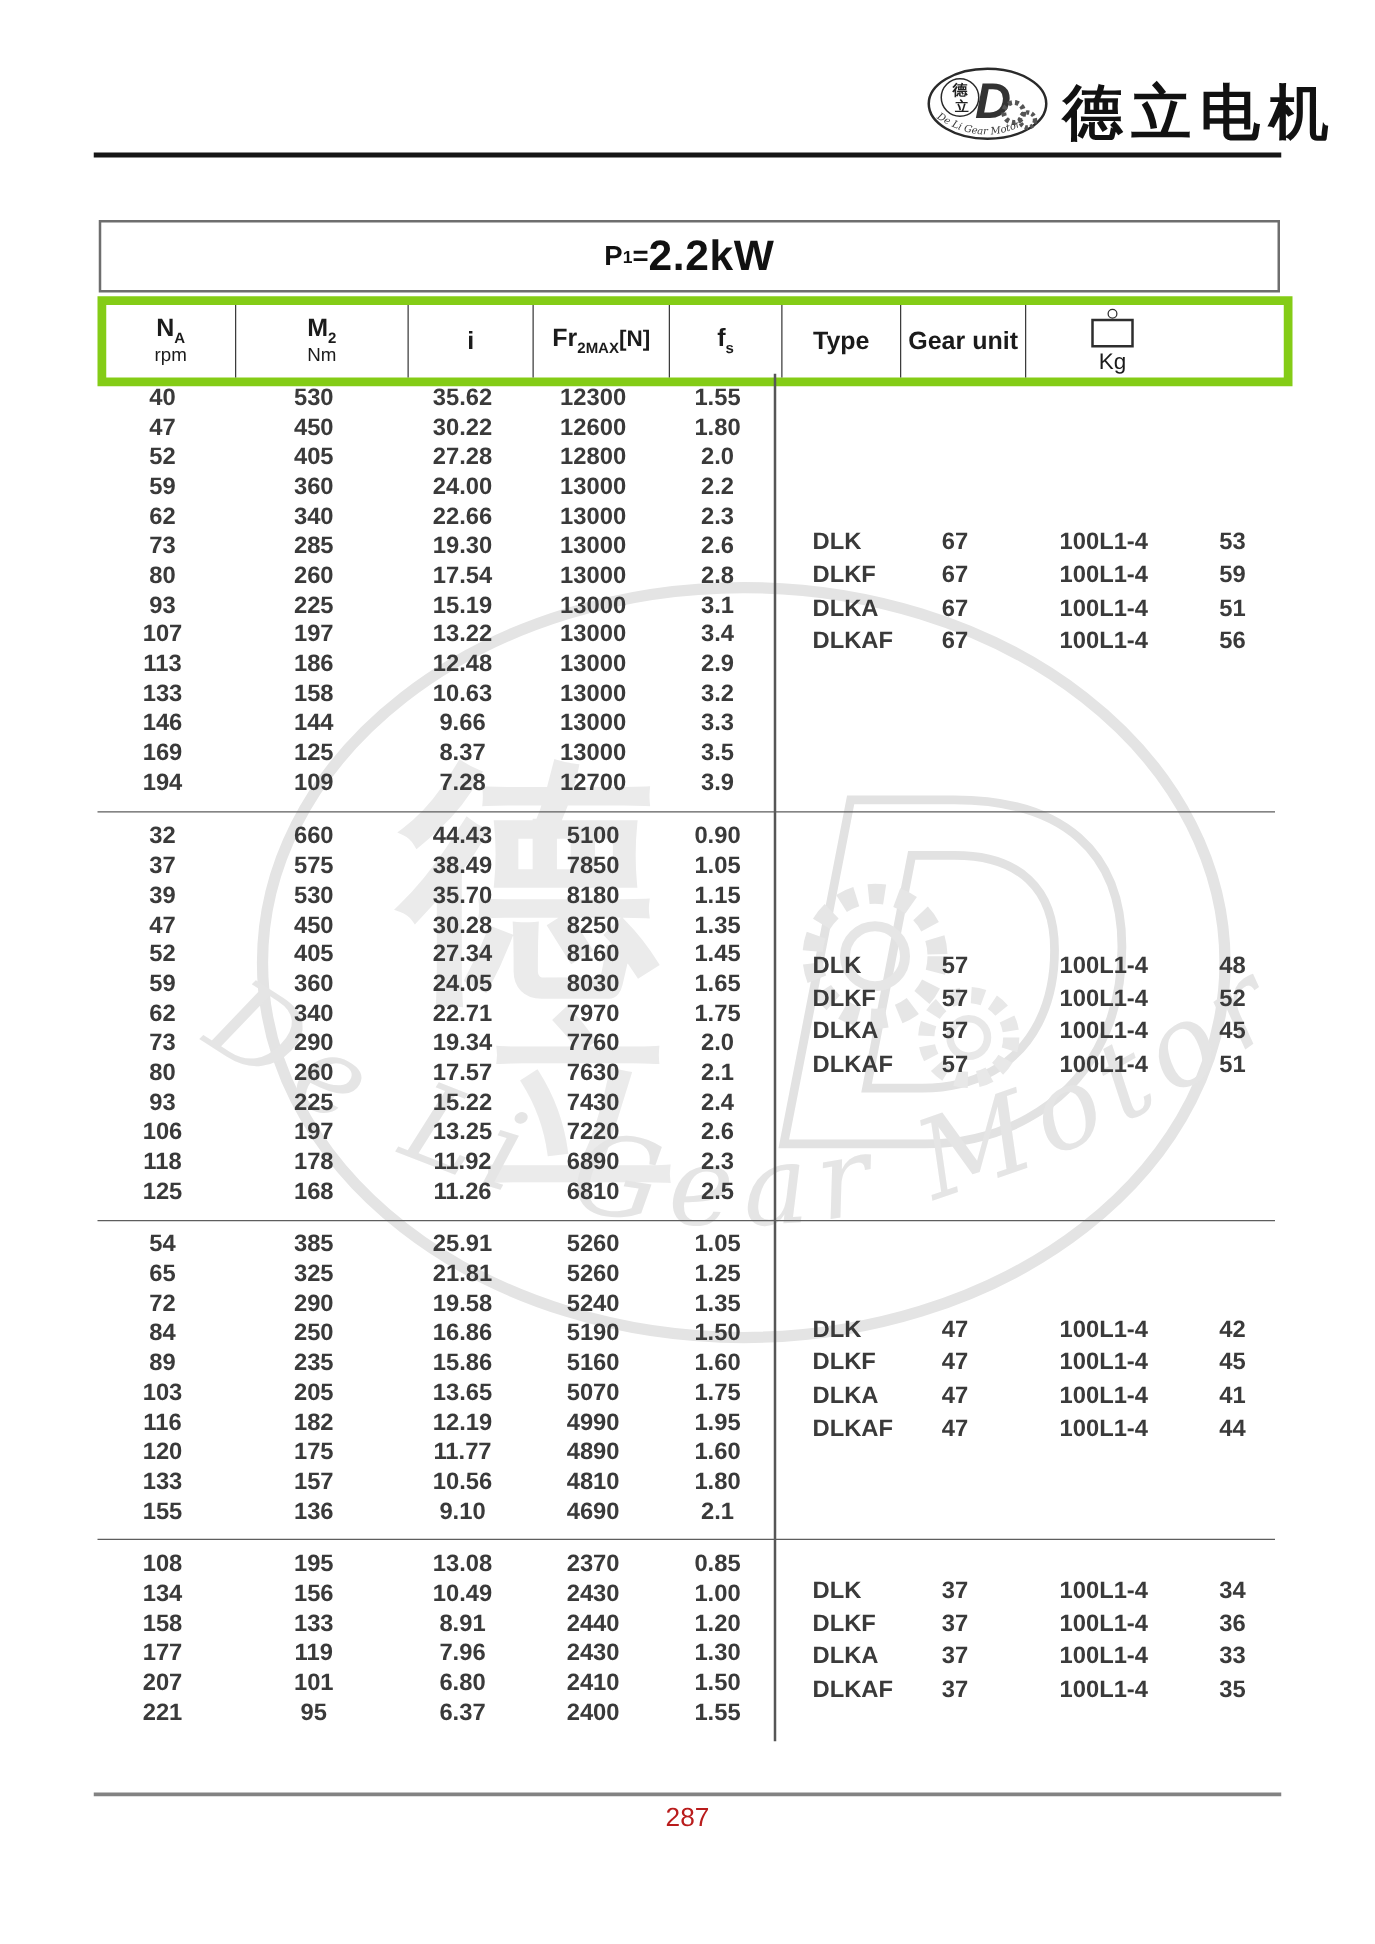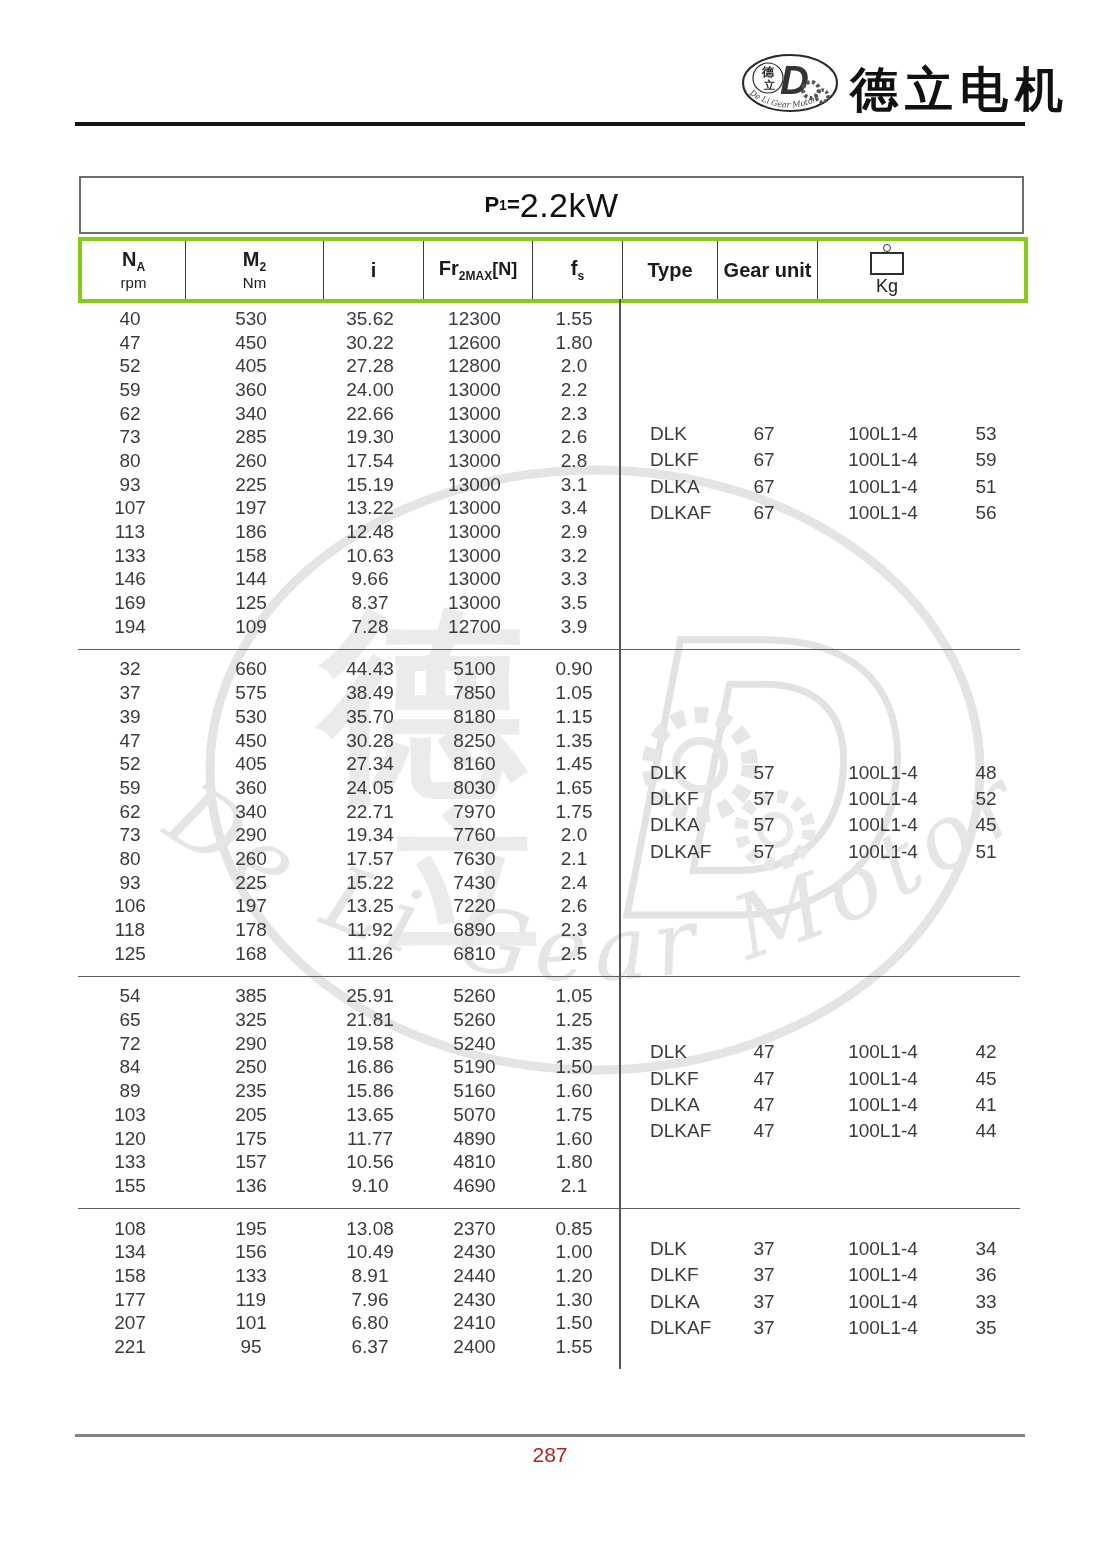--- a/index.html
+++ b/index.html
@@ -13,40 +13,40 @@
   .logo-svg{position:absolute;left:738px;top:50px;}
   .brand-cn{position:absolute;left:850px;top:58px;font-size:48px;font-weight:bold;color:#111;
             letter-spacing:7px;font-family:"DejaVu Sans",sans-serif;}
   .top-rule{position:absolute;left:75px;top:122px;width:950px;height:4px;background:#161616;}
 
   
   .title-box{position:absolute;left:79px;top:176px;width:941px;height:54px;border:2px solid #6e6e6e;
              display:flex;align-items:center;justify-content:center;color:#111;}
   .title-box .pmain{font-size:22px;font-weight:bold;}
   .title-box .psub{font-size:14px;font-weight:bold;vertical-align:-4px;}
-  .title-box .pbig{font-size:34px;font-weight:normal;letter-spacing:0.5px;}
+  .title-box .pbig{font-size:34px;font-weight:bold;letter-spacing:0.5px;}
 
   
-  .thead{position:absolute;left:78px;top:237px;width:942px;height:58px;border:4px solid #84cc16;
+  .thead{position:absolute;left:78px;top:237px;width:942px;height:58px;border:7px solid #84cc16;
          display:grid;grid-template-columns:104px 138px 100px 109px 90px 95px 100px 138px 1fr;
          color:#1b1b1b;}
   .hcell{border-right:1.5px solid #3c3c3c;display:flex;flex-direction:column;align-items:center;
          justify-content:center;line-height:1.05;}
   .hcell:last-child{border-right:none;}
   .hmain{font-size:20px;font-weight:bold;}
   .hmain sub{font-size:12px;font-weight:bold;}
   .hsuffix{font-size:18px;font-weight:bold;}
   .hunit{font-size:15px;font-weight:normal;margin-top:1px;}
   .kgicon{width:30px;height:19px;border:2px solid #2e2e2e;position:relative;margin:7px auto 2px;background:#fff;}
   .kgicon::before{content:'';position:absolute;top:-10px;left:50%;transform:translateX(-50%);
                   width:6px;height:6px;border:1.5px solid #2e2e2e;border-radius:50%;background:#fff;}
   .kglabel{font-size:18px;font-weight:normal;}
 
   
-  .tbody{position:absolute;left:78px;top:299px;width:942px;}
+  .tbody{position:absolute;left:78px;top:299px;width:942px;font-weight:bold;}
   .vline{position:absolute;left:541px;top:0;bottom:0;width:1.5px;background:#565656;}
   .section{position:relative;padding:8px 0 10px;border-bottom:1.5px solid #5e5e5e;}
   .section.last{border-bottom:none;}
   .drow{display:grid;grid-template-columns:104px 138px 100px 109px 90px;height:23.7px;
         align-items:center;text-align:center;font-size:19px;}
   .typeblock{position:absolute;left:541px;top:50%;transform:translateY(-50%);width:401px;}
   .trow{display:grid;grid-template-columns:95px 100px 138px 68px;height:26.3px;align-items:center;
         text-align:center;font-size:19px;}
   .trow .tname{text-align:left;padding-left:31px;}
 
@@ -427,20 +427,27 @@
               <div>1.60</div>
             </div>
             <div class="drow">
               <div>103</div>
               <div>205</div>
               <div>13.65</div>
               <div>5070</div>
               <div>1.75</div>
             </div>
             <div class="drow">
+              <div>116</div>
+              <div>182</div>
+              <div>12.19</div>
+              <div>4990</div>
+              <div>1.95</div>
+            </div>
+            <div class="drow">
               <div>120</div>
               <div>175</div>
               <div>11.77</div>
               <div>4890</div>
               <div>1.60</div>
             </div>
             <div class="drow">
               <div>133</div>
               <div>157</div>
               <div>10.56</div>

